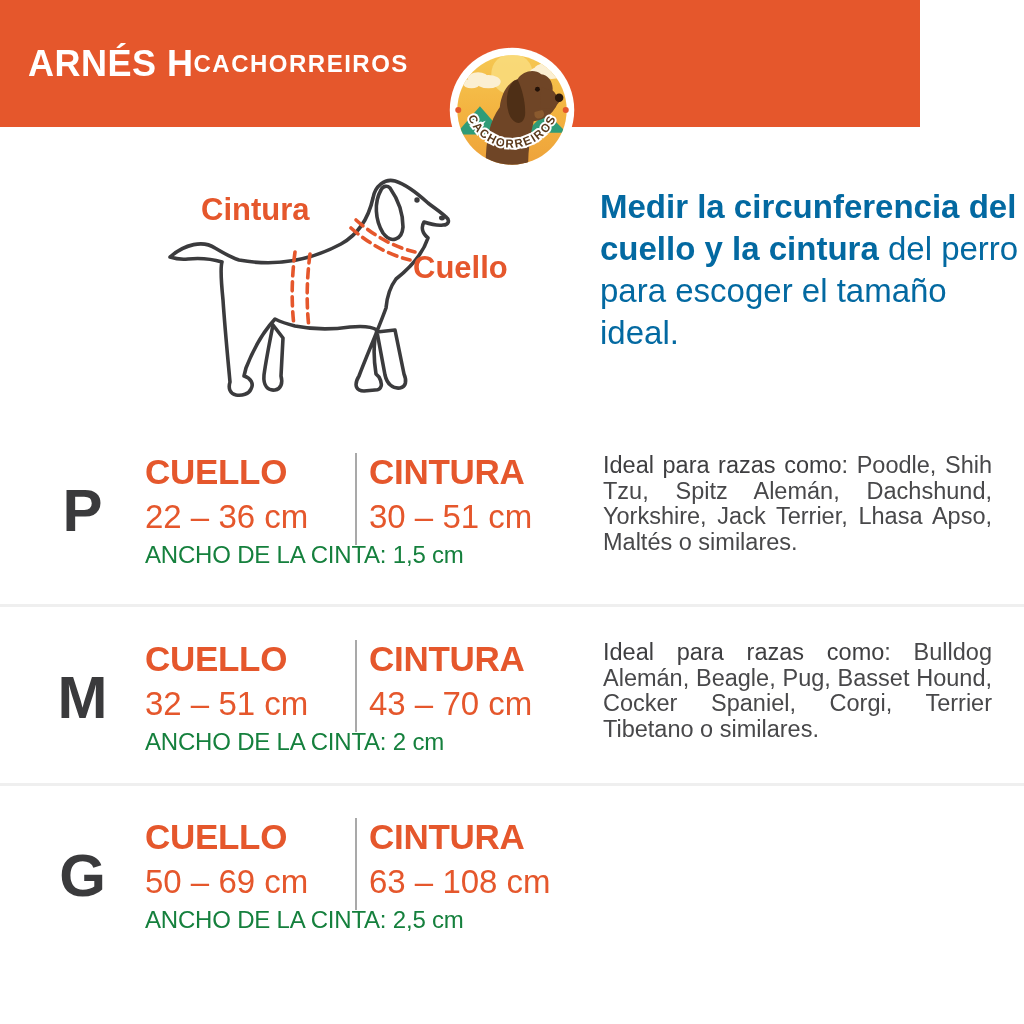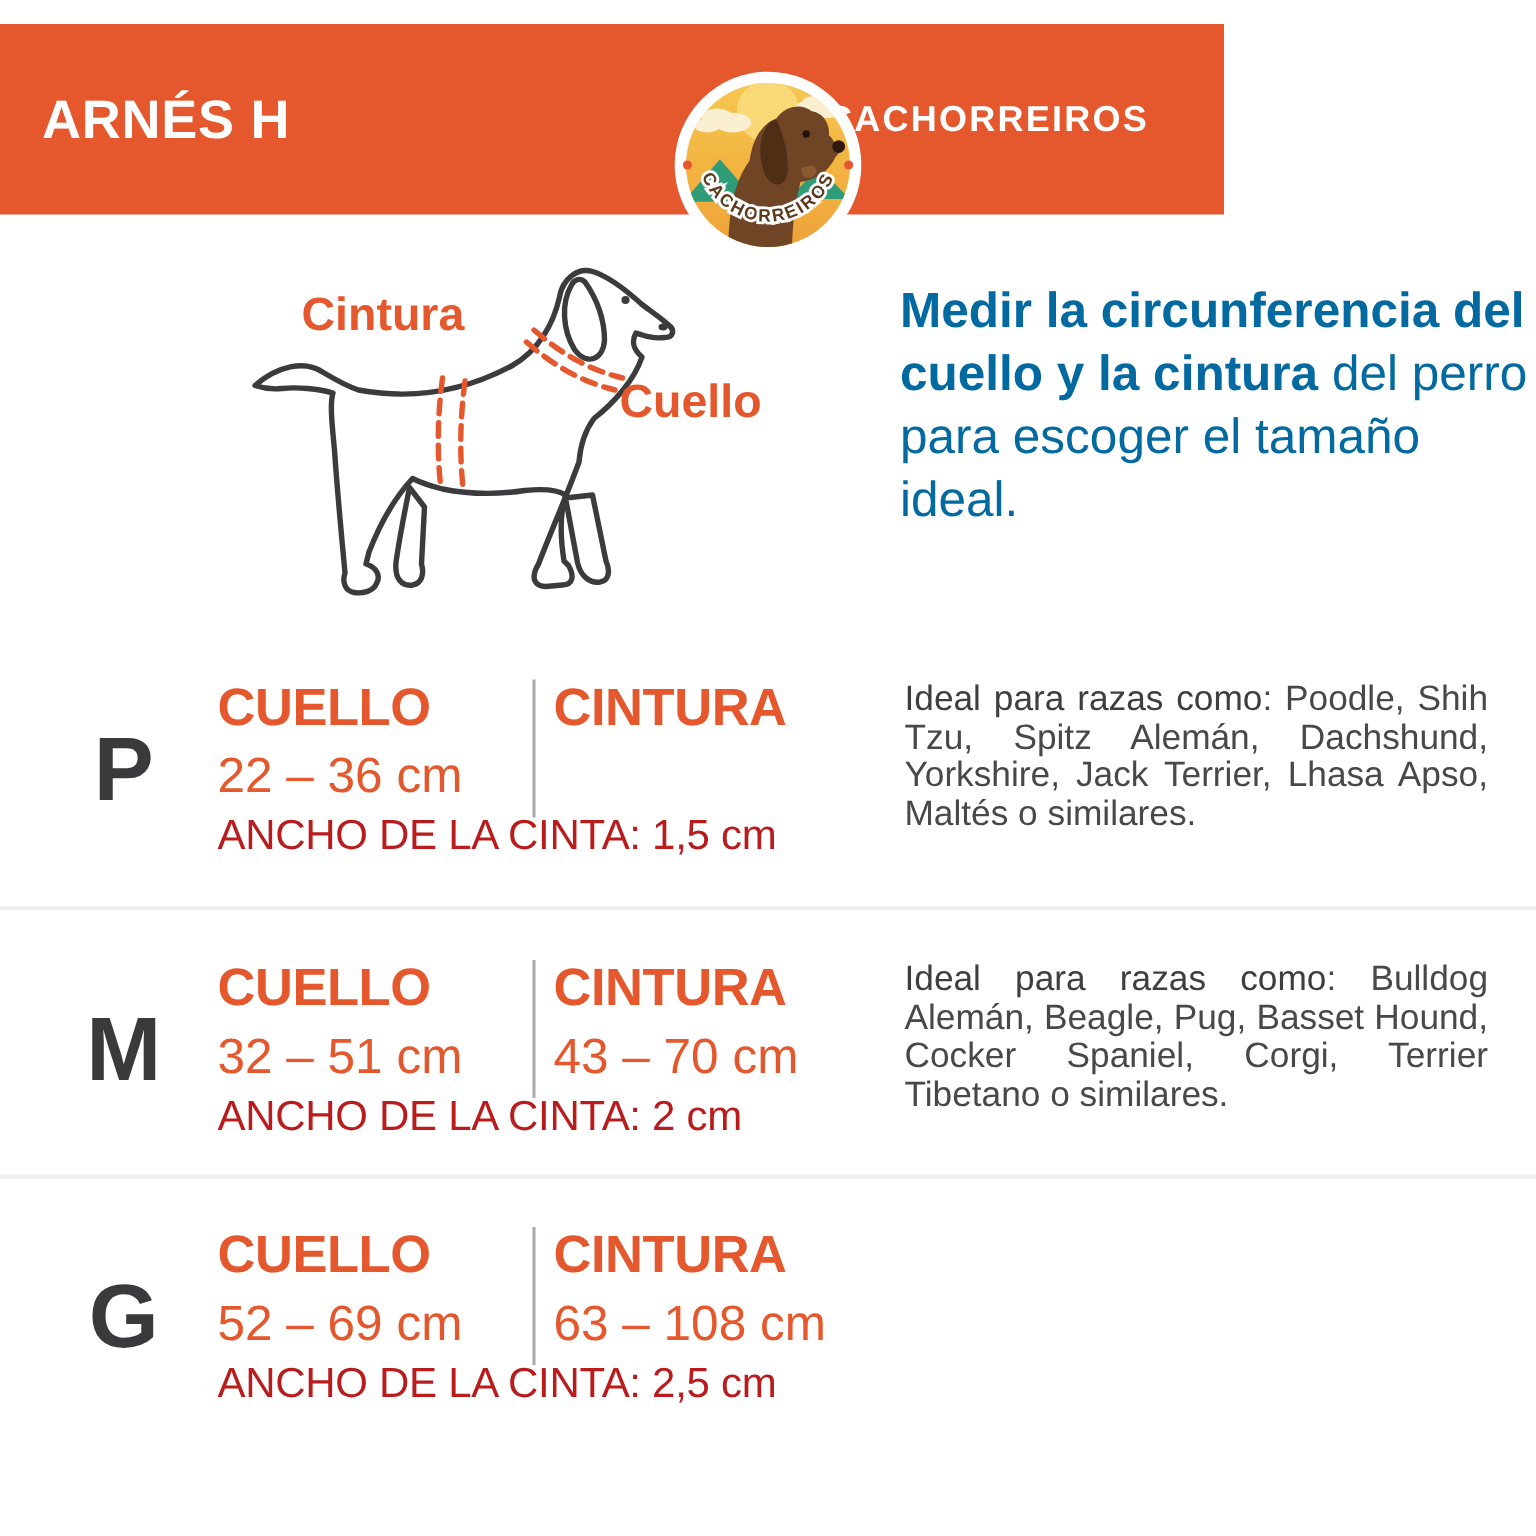--- a/index.html
+++ b/index.html
@@ -4,24 +4,24 @@
 <style>
   html,body{margin:0;padding:0;}
   body{
     width:1024px;height:1024px;position:relative;overflow:hidden;
     background:#ffffff;
     font-family:"Liberation Sans", sans-serif;
     -webkit-font-smoothing:antialiased;
   }
   
   .header{
-    position:absolute;left:0;top:0;width:816px;height:127px;
+    position:absolute;left:0;top:0;width:920px;height:127px;
     background:#E5572C;
-    display:flex;align-items:center;justify-content:space-between;
-    box-sizing:border-box;padding:0 50px 0 28px;margin-top:16px;
+    display:flex;align-items:center;justify-content:flex-start;
+    box-sizing:border-box;padding:0 50px 0 28px;
   }
   .header-title{
     color:#ffffff;font-size:36px;font-weight:800;letter-spacing:.5px;
   }
   .header-brand{
     color:#ffffff;font-size:24px;font-weight:800;letter-spacing:1.5px;
   }
   .logo{
     position:absolute;left:446px;top:44px;width:132px;height:132px;
   }
@@ -64,21 +64,21 @@
     color:#E5572C;font-size:35px;font-weight:800;letter-spacing:-.3px;line-height:1.1;
   }
   .col-v{
     color:#E5572C;font-size:33px;font-weight:500;line-height:1.15;margin-top:6px;
   }
   .vline{
     grid-row:1 / span 2;grid-column:2;align-self:stretch;justify-self:center;
     width:2px;background:#A9A9A9;height:112%;
   }
   .strap{
-    margin-top:6px;color:#b91c1c;font-size:28px;font-weight:400;letter-spacing:-.2px;
+    margin-top:6px;color:#15803d;font-size:24px;font-weight:400;letter-spacing:-.2px;
   }
   .breeds{
     flex:1;margin-right:32px;color:#48484A;font-size:23.5px;line-height:1.09;
     text-align:justify;
   }
   .breeds .b{font-weight:400;color:#3E3E40;}
 </style>
 </head>
 <body>
 
@@ -200,20 +200,21 @@
     <div class="meas">
       <div class="size-letter">P</div>
       <div class="meas-grid">
         <div>
           <div class="col-h">CUELLO</div>
           <div class="col-v">22 – 36 cm</div>
         </div>
         <div class="vline"></div>
         <div>
           <div class="col-h">CINTURA</div>
+          <div class="col-v">30 – 51 cm</div>
         </div>
       </div>
       <div class="strap">ANCHO DE LA CINTA: 1,5 cm</div>
     </div>
     <div class="breeds"><span class="b">Ideal para razas como</span><span>: Poodle, Shih Tzu, Spitz Alemán, Dachshund, Yorkshire, Jack Terrier, Lhasa Apso, Maltés o similares.</span></div>
   </div>
 
   <div class="row row-m">
     <div class="meas">
       <div class="size-letter">M</div>
@@ -232,21 +233,21 @@
     </div>
     <div class="breeds"><span class="b">Ideal para razas como</span><span>: Bulldog Alemán, Beagle, Pug, Basset Hound, Cocker Spaniel, Corgi, Terrier Tibetano o similares.</span></div>
   </div>
 
   <div class="row row-g">
     <div class="meas">
       <div class="size-letter">G</div>
       <div class="meas-grid">
         <div>
           <div class="col-h">CUELLO</div>
-          <div class="col-v">52 – 69 cm</div>
+          <div class="col-v">50 – 69 cm</div>
         </div>
         <div class="vline"></div>
         <div>
           <div class="col-h">CINTURA</div>
           <div class="col-v">63 – 108 cm</div>
         </div>
       </div>
       <div class="strap">ANCHO DE LA CINTA: 2,5 cm</div>
     </div>
   </div>

